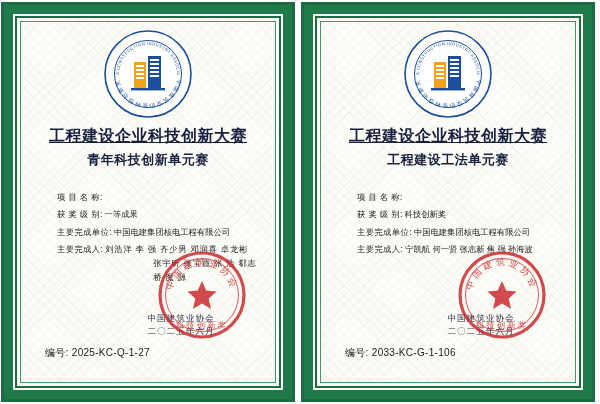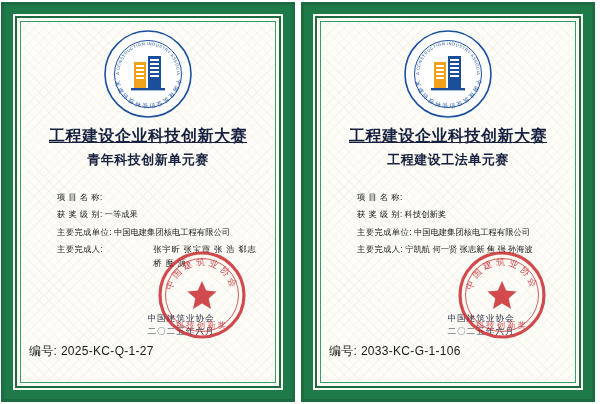--- a/index.html
+++ b/index.html
@@ -179,23 +179,23 @@
     text-align: center;
     font-size: 8.6px;
     color: #2a2f45;
     line-height: 1.5;
     letter-spacing: 1px;
   }
 
   
   .code {
     position: absolute;
-    left: 8px;
+    left: 24px;
     bottom: 22px;
-    font-size: 12px;
+    font-size: 10px;
     color: #1a1a1a;
     letter-spacing: 0.3px;
   }
 </style>
 </head>
 <body>
 
 <div class="stage">
 
   <div class="cert">
@@ -250,20 +250,21 @@
           <span class="lbl">获 奖 级 别:</span>
           <span class="val">一等成果</span>
         </div>
         <div class="row">
           <span class="lbl">主要完成单位:</span>
           <span class="val">中国电建集团核电工程有限公司</span>
         </div>
         <div class="row names">
           <span class="lbl">主要完成人:</span>
           <span class="val">
+            <span class="val-line">刘浩洋   李  强   齐少男   邓润喜   卓龙彬</span>
             <span class="val-line indent">张宇昕   张宝霞   张  浩   郗志桥   魔  源</span>
           </span>
         </div>
       </div>
 
       <div class="issuer">
         <div>中国建筑业协会</div>
         <div>二〇二五年六月</div>
       </div>
 

